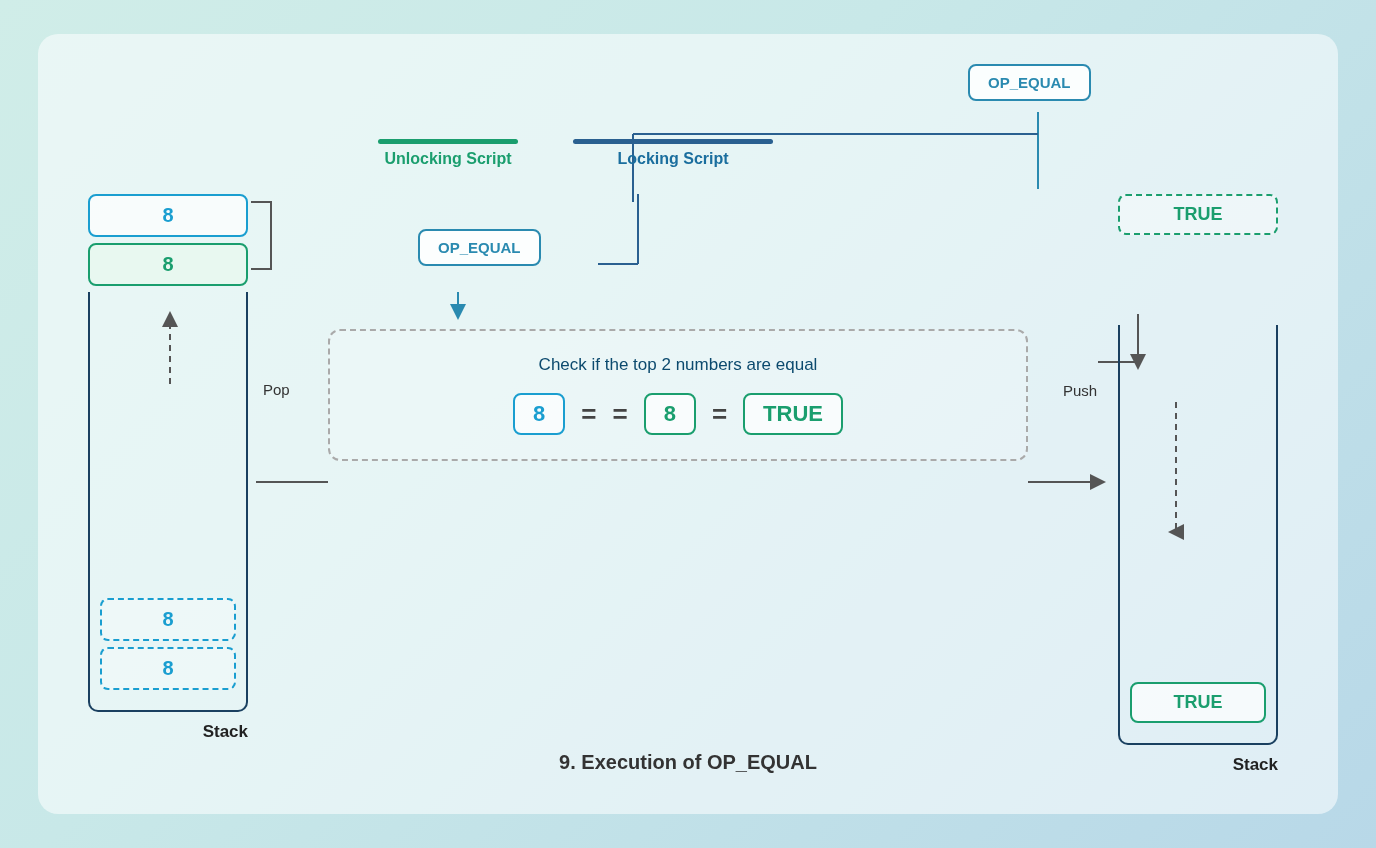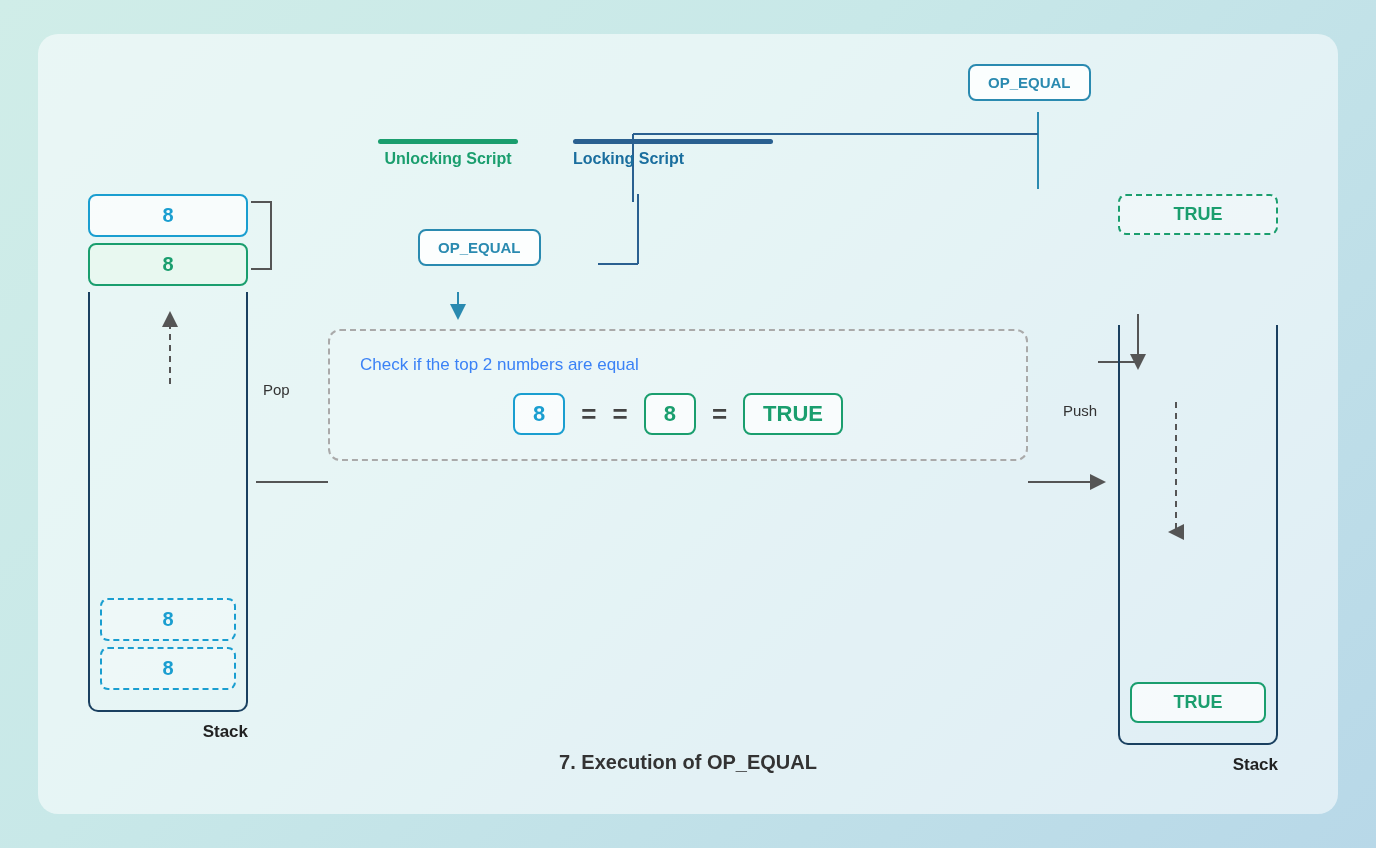--- a/index.html
+++ b/index.html
@@ -61,22 +61,23 @@
       background: #e8f8f0;
     }
 
     .stack-box-dashed-cyan {
       border: 2px dashed #1a9ed0;
       color: #1a9ed0;
       background: rgba(255,255,255,0.3);
     }
 
     .op-box-title {
-      color: #3b82f6;
+      color: #0c4a6e;
       font-size: 17px;
+      text-align: center;
       margin-bottom: 18px;
     }
 
     .op-equation {
       display: flex;
       align-items: center;
       justify-content: center;
       gap: 16px;
     }
 
@@ -210,21 +211,21 @@
 
     <line x1="1060" y1="328" x2="1100" y2="328" stroke="#555" stroke-width="2"></line>
     <line x1="1100" y1="280" x2="1100" y2="328" stroke="#555" stroke-width="2" marker-end="url(#arrowGray)"></line>
   </svg>
 
   <div style="position:absolute; top:105px; left:340px; display:flex; flex-direction:column; align-items:center; gap:6px;">
     <div style="width:140px; height:5px; background:#1a9e6e; border-radius:3px;"></div>
     <div style="color:#1a9e6e; font-weight:700; font-size:16px;">Unlocking Script</div>
   </div>
 
-  <div style="position:absolute; top:105px; left:535px; display:flex; flex-direction:column; gap:6px;">
+  <div style="position:absolute; top:105px; left:535px; display:flex; flex-direction:column; align-items:center; gap:6px;">
     <div style="width:200px; height:5px; background:#2a6090; border-radius:3px;"></div>
     <div style="color:#1a6e9e; font-weight:700; font-size:16px;">Locking Script</div>
   </div>
 
   <div style="position:absolute; top:30px; left:930px; border:2px solid #2a8ab0; border-radius:8px; padding:8px 18px; color:#2a8ab0; font-size:15px; font-weight:600; background:rgba(255,255,255,0.85);">
     <span>OP_EQUAL</span>
   </div>
 
   <div style="position:absolute; top:195px; left:380px; border:2px solid #2a8ab0; border-radius:8px; padding:8px 18px; color:#2a8ab0; font-size:15px; font-weight:600; background:rgba(255,255,255,0.85);">
     <span>OP_EQUAL</span>
@@ -269,31 +270,31 @@
       <div class="eq-green-num">
         <span>8</span>
       </div>
       <div class="eq-sign">=</div>
       <div class="eq-true">
         <span>TRUE</span>
       </div>
     </div>
   </div>
 
-  <div class="step-label">7. Execution of OP_EQUAL</div>
+  <div class="step-label">9. Execution of OP_EQUAL</div>
 
   <div class="right-stack-area">
 
     <div style="width:160px; margin-bottom:90px;">
       <div style="border:2px dashed #1a9e6e; border-radius:8px; padding:8px 0; text-align:center; color:#1a9e6e; font-size:18px; font-weight:600; background:rgba(255,255,255,0.4);">
         <span>TRUE</span>
       </div>
     </div>
 
-    <div style="position:absolute; top:208px; left:-55px; color:#333; font-size:15px;">Push</div>
+    <div style="position:absolute; top:188px; left:-55px; color:#333; font-size:15px;">Push</div>
 
     <div class="right-stack-container">
 
       <div style="position:absolute; bottom:20px; left:10px; right:10px; border:2px solid #1a9e6e; border-radius:8px; padding:8px 0; text-align:center; color:#1a9e6e; font-size:18px; font-weight:600; background:rgba(255,255,255,0.7);">
         <span>TRUE</span>
       </div>
     </div>
 
     <div class="stack-label">Stack</div>
   </div>

